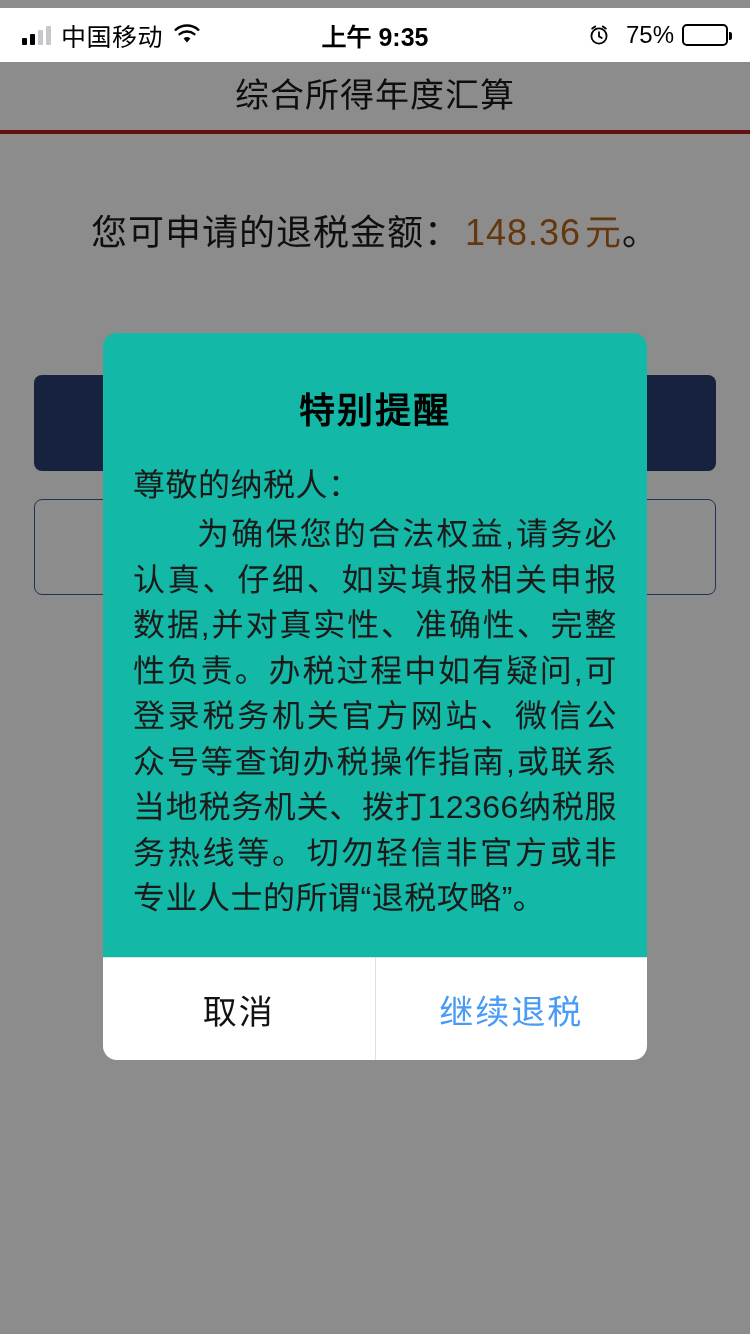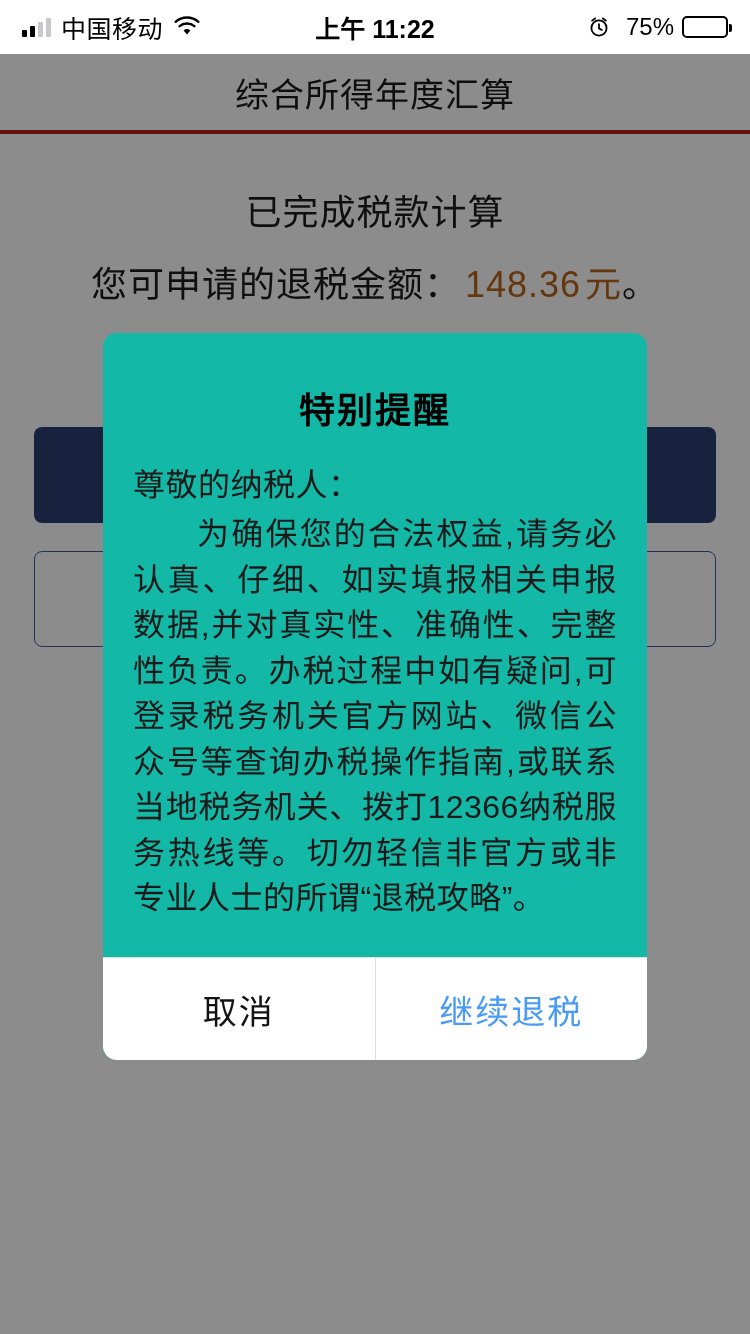--- a/index.html
+++ b/index.html
@@ -11,21 +11,21 @@
     width: 750px;
     height: 1334px;
     font-family: "Liberation Sans", "DejaVu Sans", sans-serif;
     overflow: hidden;
     position: relative;
   }
 
   
   .status-bar {
     position: absolute;
-    top: 0; left: 0;
+    top: 8px; left: 0;
     width: 750px;
     height: 54px;
     background: #ffffff;
     display: flex;
     align-items: center;
     box-sizing: border-box;
     padding: 0 22px;
     z-index: 5;
   }
   .status-left {
@@ -273,21 +273,21 @@
     <span class="carrier">中国移动</span>
     <span>
       <svg class="wifi-icon" viewBox="0 0 28 22" aria-hidden="true">
         <path d="M14 18.6l3.4-4.2a5.3 5.3 0 0 0-6.8 0L14 18.6z" fill="#000"></path>
         <path d="M6.6 10.2a11.6 11.6 0 0 1 14.8 0" stroke="#000" stroke-width="2.4" fill="none" stroke-linecap="round"></path>
         <path d="M2.6 5.8a17.4 17.4 0 0 1 22.8 0" stroke="#000" stroke-width="2.4" fill="none" stroke-linecap="round"></path>
       </svg>
     </span>
   </div>
 
-  <div class="status-center">上午 11:22</div>
+  <div class="status-center">上午 9:35</div>
 
   <div class="status-right">
     <span>
       <svg class="alarm-icon" viewBox="0 0 22 22" aria-hidden="true">
         <circle cx="11" cy="12" r="7.6" fill="none" stroke="#000" stroke-width="1.8"></circle>
         <path d="M11 8.2v4.2l2.8 1.6" stroke="#000" stroke-width="1.8" fill="none" stroke-linecap="round"></path>
         <path d="M4.2 4.6l3-2.2M17.8 4.6l-3-2.2" stroke="#000" stroke-width="1.8" stroke-linecap="round"></path>
       </svg>
     </span>
     <span class="battery-pct">75%</span>
@@ -296,21 +296,20 @@
     </span>
   </div>
 </div>
 
 <div class="nav-bar">
   <div class="nav-title">综合所得年度汇算</div>
 </div>
 
 <div class="page">
   <div class="result-block">
-    <div class="result-title">已完成税款计算</div>
     <div class="refund-line">
       <span>您可申请的退税金额：</span><span class="refund-amount">148.36</span><span class="refund-unit">元</span><span>。</span>
     </div>
   </div>
 
   <div class="btn-area">
     <button class="btn-primary">申请退税</button>
     <button class="btn-secondary">放弃退税</button>
   </div>
 </div>

